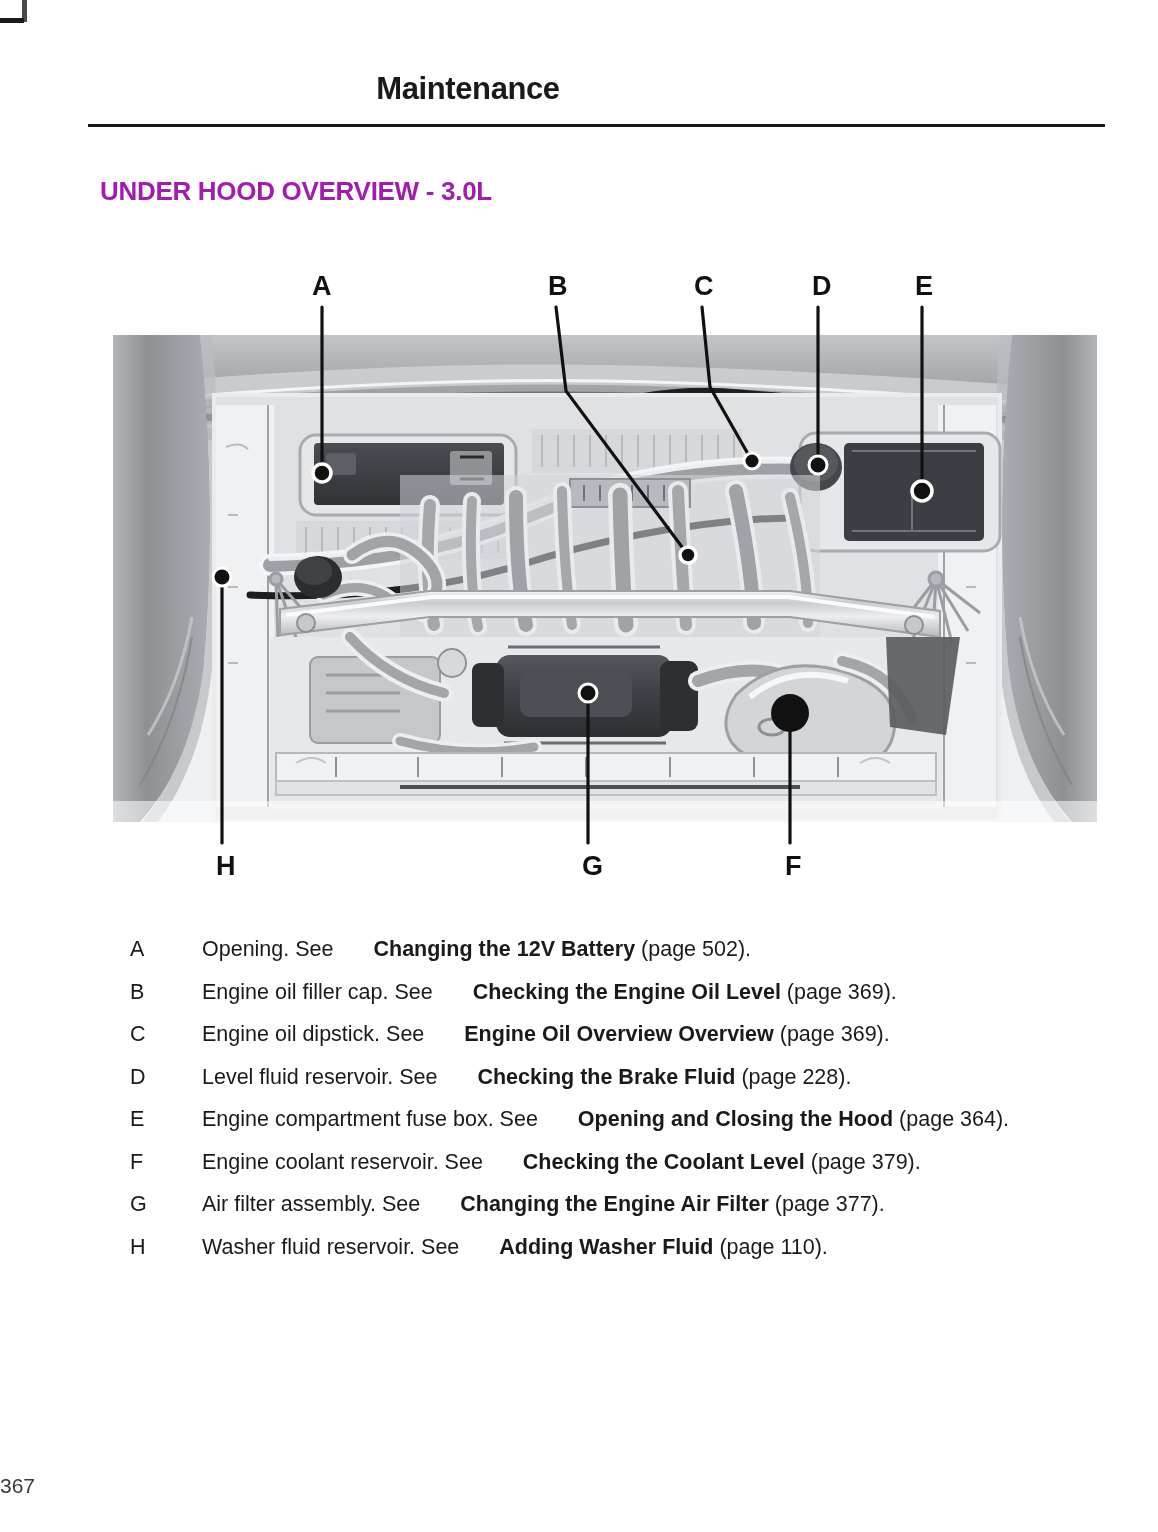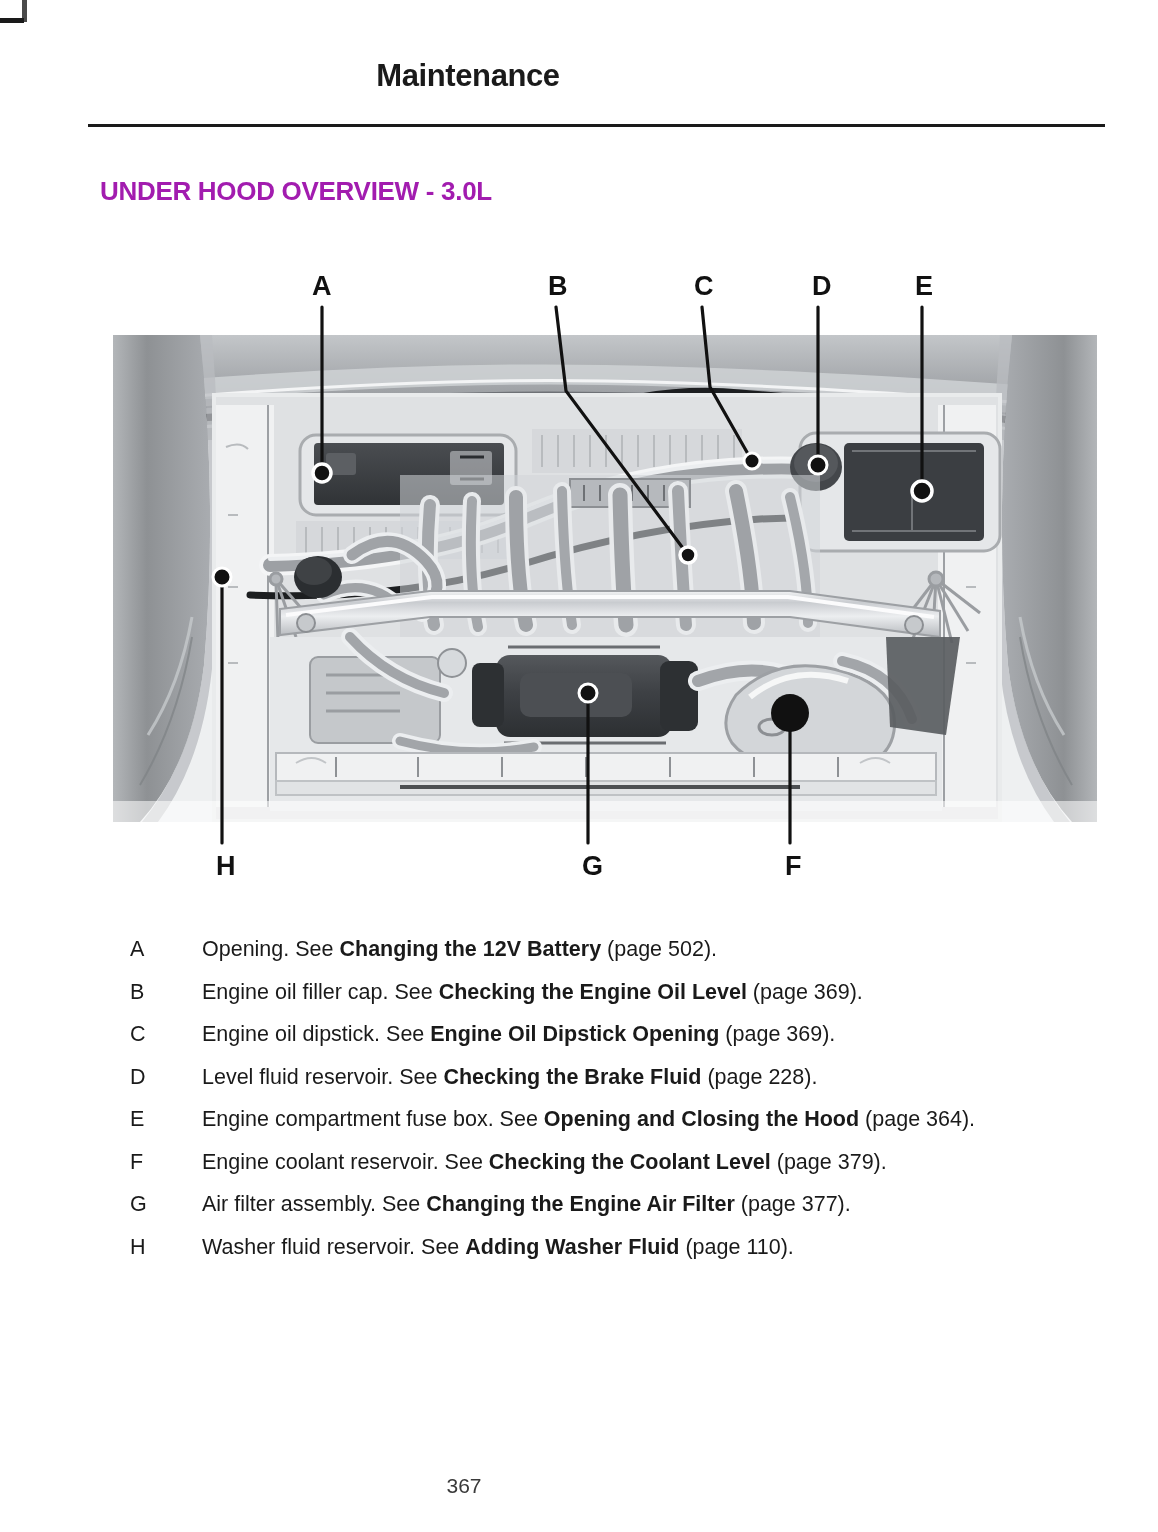--- a/index.html
+++ b/index.html
@@ -38,21 +38,21 @@
     top: 18px;
     width: 24px;
     height: 5px;
     background: #1a1a1a;
   }
 
   
   .page-header {
     position: absolute;
     left: 0;
-    top: 58px;
+    top: 71px;
     width: 936px;
     text-align: center;
   }
   .page-header .chapter-title {
     font-size: 31px;
     font-weight: bold;
     letter-spacing: -0.4px;
     color: #1a1a1a;
   }
   .header-rule {
@@ -116,29 +116,30 @@
   .legend-key {
     width: 72px;
     flex: 0 0 72px;
     font-size: 21.5px;
   }
   .legend-text {
     flex: 1 1 auto;
   }
   .legend-text b {
     font-weight: bold;
+    margin-left: 34px;
   }
 
   
   .page-number {
     position: absolute;
     left: 0;
     top: 1474px;
     width: 928px;
-    text-align: center;
+    text-align: left;
     font-size: 21px;
     color: #3a3a3a;
   }
 </style>
 </head>
 <body>
 
 <div class="crop-mark">
   <div class="vbar"></div>
   <div class="hbar"></div>
@@ -460,21 +461,21 @@
     <div class="legend-row">
       <div class="legend-key">A</div>
       <div class="legend-text"><span>Opening. See </span><b>Changing the 12V Battery</b><span> (page 502).</span></div>
     </div>
     <div class="legend-row">
       <div class="legend-key">B</div>
       <div class="legend-text"><span>Engine oil filler cap. See </span><b>Checking the Engine Oil Level</b><span> (page 369).</span></div>
     </div>
     <div class="legend-row">
       <div class="legend-key">C</div>
-      <div class="legend-text"><span>Engine oil dipstick. See </span><b>Engine Oil Dipstick Opening</b><span> (page 369).</span></div>
+      <div class="legend-text"><span>Engine oil dipstick. See </span><b>Engine Oil Overview Overview</b><span> (page 369).</span></div>
     </div>
     <div class="legend-row">
       <div class="legend-key">D</div>
       <div class="legend-text"><span>Level fluid reservoir. See </span><b>Checking the Brake Fluid</b><span> (page 228).</span></div>
     </div>
     <div class="legend-row">
       <div class="legend-key">E</div>
       <div class="legend-text"><span>Engine compartment fuse box. See </span><b>Opening and Closing the Hood</b><span> (page 364).</span></div>
     </div>
     <div class="legend-row">

